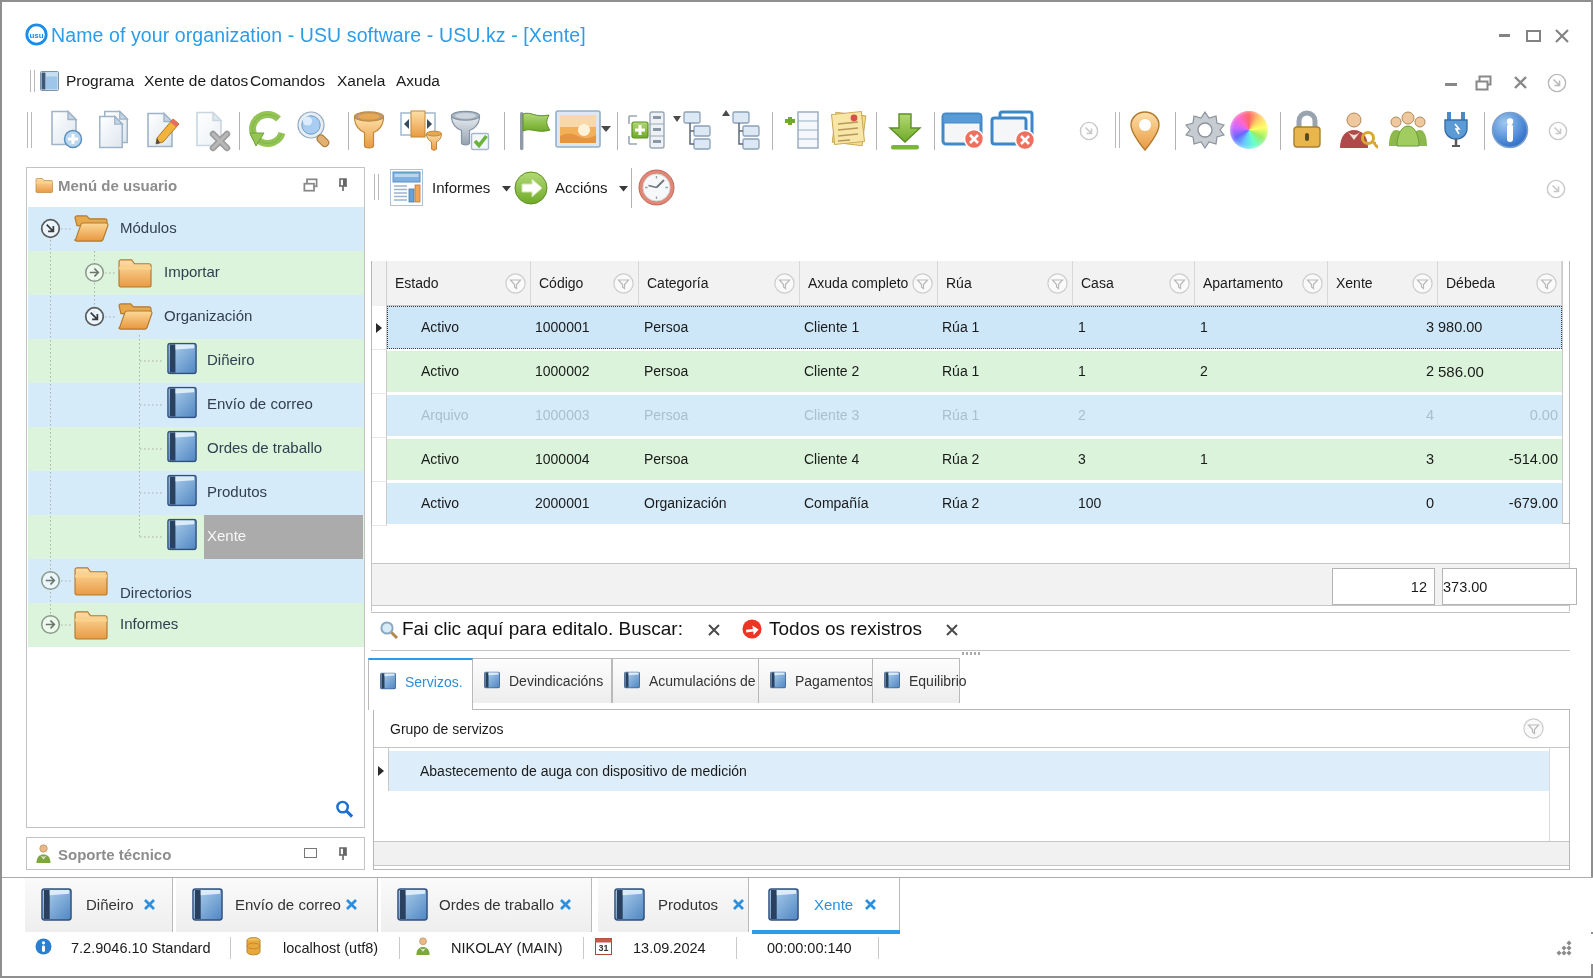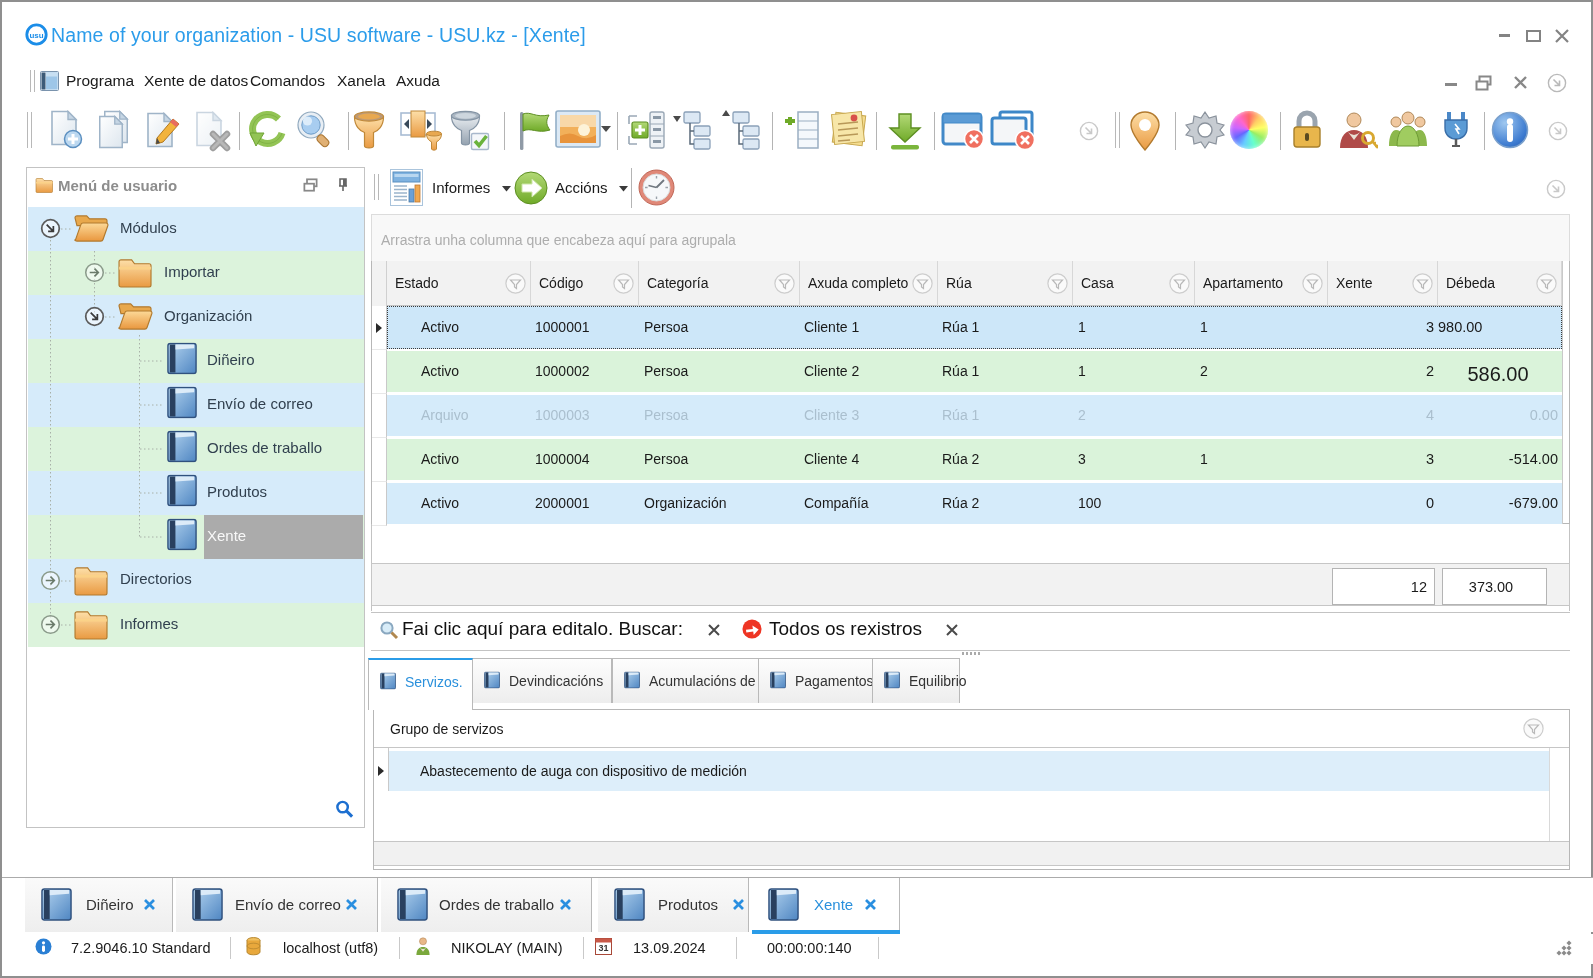--- a/index.html
+++ b/index.html
@@ -425,36 +425,49 @@
         <use href="#book"></use>
       </svg>
  <div class="tlabel" style="left:180px;top:359px;color:#f8f8f8">Xente</div>
 
  <svg class="abs" style="left:13px;top:402px" width="21" height="21" viewBox="0 0 22 22">
         <use href="#expright"></use>
       </svg>
  <svg class="abs" style="left:46px;top:397px" width="37" height="31" viewBox="0 0 38 32">
         <use href="#foldclosed"></use>
       </svg>
- <div class="tlabel" style="left:93px;top:402px">Directorios</div>
+ <div class="tlabel" style="left:93px;top:416px">Directorios</div>
 
  <svg class="abs" style="left:13px;top:446px" width="21" height="21" viewBox="0 0 22 22">
         <use href="#expright"></use>
       </svg>
  <svg class="abs" style="left:46px;top:441px" width="37" height="31" viewBox="0 0 38 32">
         <use href="#foldclosed"></use>
       </svg>
  <div class="tlabel" style="left:93px;top:447px">Informes</div>
 
  <svg class="abs" style="left:308px;top:631px" width="19" height="20" viewBox="0 0 20 20">
   <circle cx="8" cy="8" r="5.5" fill="none" stroke="#1d6fd0" stroke-width="2.6"></circle>
   <path d="M12 12 L18 18" stroke="#1d6fd0" stroke-width="3.2"></path>
  </svg>
 </div>
 
+<div id="spanel">
+ <svg class="abs" style="left:8px;top:6px" width="17" height="20" viewBox="0 0 34 40">
+  <circle cx="17" cy="9" r="7.5" fill="#e8b888" stroke="#a87848"></circle>
+  <path d="M3 38 c0 -12 6 -17 14 -17 c8 0 14 5 14 17 z" fill="#7aa83c"></path>
+  <path d="M10 22 q7 7 14 0 l-7 9 z" fill="#e8e0d4"></path>
+ </svg>
+ <div class="abs" style="left:31px;top:8px;font-size:15px;font-weight:bold;color:#8d8d8d">Soporte técnico</div>
+ <div class="abs" style="left:277px;top:10px;width:13px;height:10px;border:1.5px solid #777"></div>
+ <svg class="abs" style="left:310px;top:8px" width="12" height="16" viewBox="0 0 12 16">
+  <path d="M3 2 h6 v7 h-6 z M2 9 h8 M6 9 v5" stroke="#666" stroke-width="1.6" fill="none"></path>
+  <path d="M6 2 h3 v7 h-3 z" fill="#666"></path>
+ </svg>
+</div>
 
 <div class="grip" style="left:372px;top:172px;height:26px"></div>
 <svg class="abs" style="left:388px;top:167px" width="33" height="37" viewBox="0 0 33 37">
  <rect x="0.5" y="0.5" width="32" height="36" fill="#fff" stroke="#aac4dc"></rect>
  <rect x="3" y="3" width="27" height="10" fill="#7fb2e0" stroke="#5b8fc0"></rect>
  <rect x="4.5" y="5" width="24" height="3" fill="#b9d7f0"></rect>
  <g stroke="#9ab4cc" stroke-width="1.6">
         <path d="M4 17 h13 M4 20.5 h13 M4 24 h13 M4 27.5 h13 M4 31 h13"></path>
       </g>
  <rect x="19" y="20" width="5" height="13" fill="#6aa0d8" stroke="#4a7aa8" stroke-width="0.8"></rect>
@@ -479,23 +492,20 @@
  <g stroke="#9aa2aa" stroke-width="1.4">
         <path d="M18.5 7 v2.6 M18.5 27.4 v2.6 M7 18.5 h2.6 M27.4 18.5 h2.6"></path>
       </g>
  <path d="M18.5 18.5 L26 11 M18.5 18.5 L10.5 16.5" stroke="#707880" stroke-width="1.8"></path>
 </svg>
 <svg class="abs" style="left:1544px;top:177px" width="20" height="20" viewBox="0 0 20 20">
  <circle cx="10" cy="10" r="8.6" fill="none" stroke="#c9c9c9" stroke-width="1.4"></circle>
  <path d="M6.5 6.5 L12.5 12.5 M12.5 7.5 L12.5 12.5 L7.5 12.5" fill="none" stroke="#c9c9c9" stroke-width="1.6"></path>
 </svg>
 
-<div id="groupbar">
-      <div class="t">Arrastra unha columna que encabeza aquí para agrupala</div>
-    </div>
 
 <div class="abs" style="left:369px;top:259px;width:1px;height:350px;background:#c3c3c3"></div>
 <div class="abs" style="left:1567px;top:259px;width:1px;height:350px;background:#c3c3c3"></div>
 
 <div id="grid">
 <div class="abs" style="left:0;top:0;width:1190px;height:45px;background:#f2f2f2;border-bottom:1px solid #c3c3c3"></div>
 <div class="abs" style="left:0;top:0;width:15px;height:45px;background:#f2f2f2;border-right:1px solid #d0d0d0"></div>
 <div class="abs" style="left:158px;top:0;width:1px;height:45px;background:#d7d7d7"></div>
 <div class="abs" style="left:23px;top:14px;font-size:14px;color:#1a1a1a">Estado</div>
 <svg class="abs" style="left:133px;top:12px" width="21" height="21" viewBox="0 0 21 21">
@@ -567,21 +577,21 @@
 <div class="abs" style="left:0;top:89px;width:15px;height:44px;background:#fff;border-right:1px solid #c9c9c9;border-bottom:1px solid #e8e8e8"></div>
 <div class="abs" style="left:15px;top:90px;width:1175px;height:41px;background:#daf3da"></div>
 <div class="abs" style="left:49px;top:102px;font-size:14px;color:#1a1a1a">Activo</div>
 <div class="abs" style="left:163px;top:102px;font-size:14px;color:#1a1a1a">1000002</div>
 <div class="abs" style="left:272px;top:102px;font-size:14px;color:#1a1a1a">Persoa</div>
 <div class="abs" style="left:432px;top:102px;font-size:14px;color:#1a1a1a">Cliente 2</div>
 <div class="abs" style="left:570px;top:102px;font-size:14px;color:#1a1a1a">Rúa 1</div>
 <div class="abs" style="left:706px;top:102px;font-size:14px;color:#1a1a1a">1</div>
 <div class="abs" style="left:828px;top:102px;font-size:14px;color:#1a1a1a">2</div>
 <div class="abs" style="left:956px;top:102px;width:106px;text-align:right;font-size:14.5px;color:#1a1a1a">2</div>
-<div class="abs" style="left:1066px;top:102px;width:120px;text-align:center;font-size:20px;color:#1a1a1a">586.00</div>
+<div class="abs" style="left:1066px;top:102px;width:120px;text-align:left;font-size:15px;color:#1a1a1a">586.00</div>
 <div class="abs" style="left:0;top:133px;width:15px;height:44px;background:#fff;border-right:1px solid #c9c9c9;border-bottom:1px solid #e8e8e8"></div>
 <div class="abs" style="left:15px;top:134px;width:1175px;height:41px;background:#d5ebfa"></div>
 <div class="abs" style="left:49px;top:146px;font-size:14px;color:#aabfce">Arquivo</div>
 <div class="abs" style="left:163px;top:146px;font-size:14px;color:#aabfce">1000003</div>
 <div class="abs" style="left:272px;top:146px;font-size:14px;color:#aabfce">Persoa</div>
 <div class="abs" style="left:432px;top:146px;font-size:14px;color:#aabfce">Cliente 3</div>
 <div class="abs" style="left:570px;top:146px;font-size:14px;color:#aabfce">Rúa 1</div>
 <div class="abs" style="left:706px;top:146px;font-size:14px;color:#aabfce">2</div>
 <div class="abs" style="left:956px;top:146px;width:106px;text-align:right;font-size:14.5px;color:#aabfce">4</div>
 <div class="abs" style="left:1066px;top:146px;width:120px;text-align:right;font-size:14.5px;color:#aabfce">0.00</div>
@@ -604,21 +614,21 @@
 <div class="abs" style="left:432px;top:234px;font-size:14px;color:#1a1a1a">Compañía</div>
 <div class="abs" style="left:570px;top:234px;font-size:14px;color:#1a1a1a">Rúa 2</div>
 <div class="abs" style="left:706px;top:234px;font-size:14px;color:#1a1a1a">100</div>
 <div class="abs" style="left:956px;top:234px;width:106px;text-align:right;font-size:14.5px;color:#1a1a1a">0</div>
 <div class="abs" style="left:1066px;top:234px;width:120px;text-align:right;font-size:14.5px;color:#1a1a1a">-679.00</div>
 <div class="abs" style="left:1190px;top:0;width:1px;height:263px;background:#c9c9c9"></div>
 </div>
 
 <div id="summary">
  <div class="abs" style="left:960px;top:4px;width:103px;height:37px;background:#fff;border:1px solid #b4b4b4;font-size:14.5px;text-align:right;padding:10px 7px 0 0;color:#1a1a1a">12</div>
- <div class="abs" style="left:1070px;top:4px;width:105px;height:37px;background:#fff;border:1px solid #b4b4b4;font-size:14.5px;text-align:center;padding:10px 7px 0 0;color:#1a1a1a">373.00</div>
+ <div class="abs" style="left:1070px;top:4px;width:135px;height:37px;background:#fff;border:1px solid #b4b4b4;font-size:14.5px;text-align:left;padding:10px 7px 0 0;color:#1a1a1a">373.00</div>
 </div>
 
 <div id="searchrow">
  <svg class="abs" style="left:8px;top:7px" width="20" height="20" viewBox="0 0 20 20">
   <circle cx="8" cy="8" r="5.6" fill="#d8ecf8" stroke="#8aa8c0" stroke-width="2"></circle>
   <path d="M12.5 12.5 L18 18" stroke="#b08850" stroke-width="3"></path>
  </svg>
  <div class="abs" style="left:31px;top:5px;font-size:19px;color:#111">Fai clic aquí para editalo. Buscar:</div>
  <svg class="abs" style="left:336px;top:10px" width="14" height="14" viewBox="0 0 14 14">
         <path d="M2 2 L12 12 M12 2 L2 12" stroke="#4a4a4a" stroke-width="2"></path>

